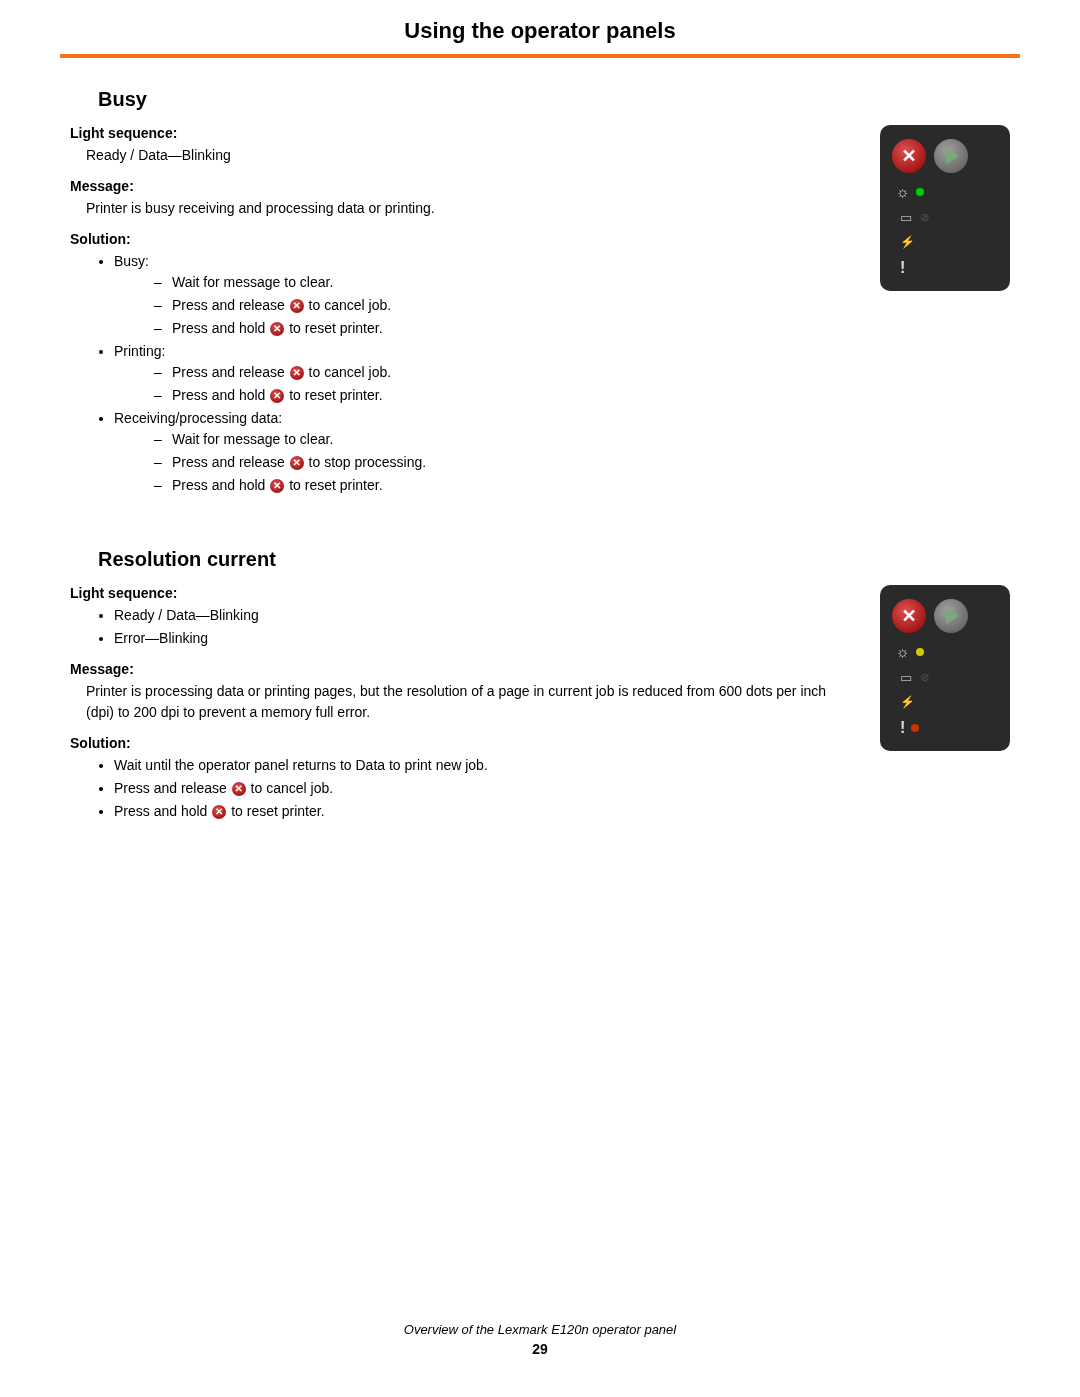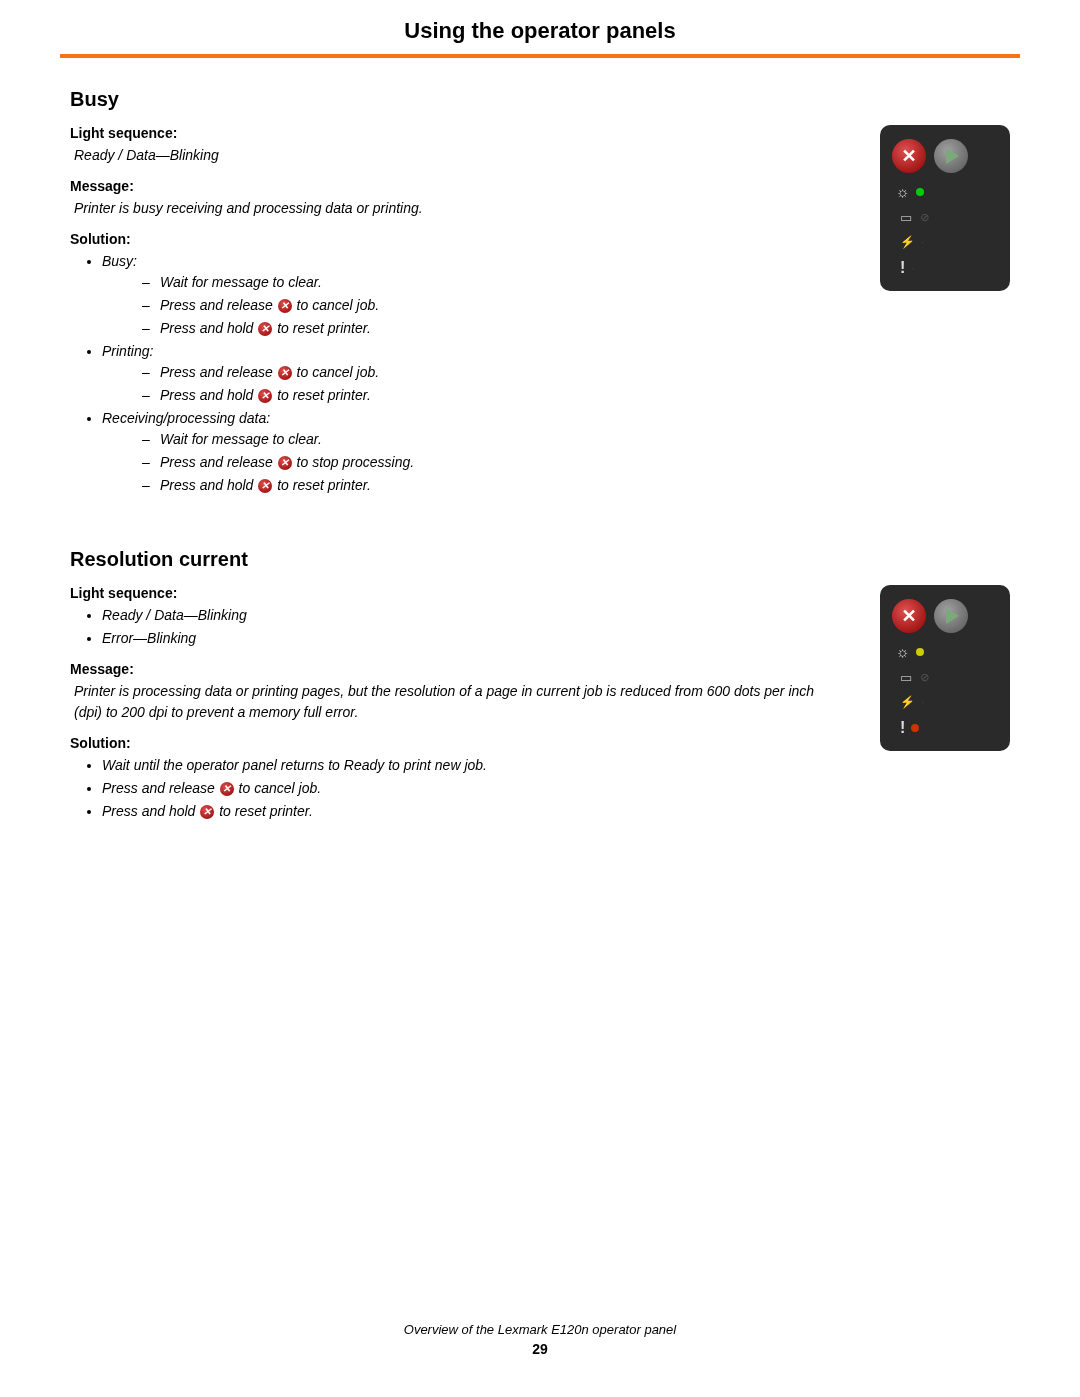--- a/index.html
+++ b/index.html
@@ -31,20 +31,21 @@
 
     .section {
       margin-bottom: 40px;
     }
 
     .section-title {
       font-size: 20px;
       font-weight: bold;
       margin-bottom: 14px;
       border-left: none;
+      margin-left: 28px;
     }
 
     .section-inner {
       display: flex;
       align-items: flex-start;
       gap: 36px;
     }
 
     .section-text {
       flex: 1;
@@ -53,24 +54,23 @@
     .subsection {
       margin-bottom: 12px;
     }
 
     .subsection-title {
       font-weight: bold;
       margin-bottom: 4px;
     }
 
     .subsection-body {
-      margin-left: 4px;
+      margin-left: 16px;
       font-size: 14px;
       line-height: 1.5;
-      font-style: italic;
     }
 
     ul.bullet {
       list-style: disc;
       margin-left: 28px;
     }
 
     ul.bullet li {
       margin-bottom: 2px;
     }
@@ -317,21 +317,21 @@
 
         <div class="subsection">
           <div class="subsection-title">Message:</div>
           <div class="subsection-body">Printer is processing data or printing pages, but the resolution of a page in current job is reduced from 600 dots per inch (dpi) to 200 dpi to prevent a memory full error.</div>
         </div>
 
         <div class="subsection">
           <div class="subsection-title">Solution:</div>
           <div class="subsection-body">
             <ul class="bullet">
-              <li>Wait until the operator panel returns to Ready to print new job.</li>
+              <li>Wait until the operator panel returns to Data to print new job.</li>
               <li>Press and release <span class="inline-x">✕</span> to cancel job.</li>
               <li>Press and hold <span class="inline-x">✕</span> to reset printer.</li>
             </ul>
           </div>
         </div>
 
       </div>
 
       <div class="panel-img">
         <div class="panel-box">

